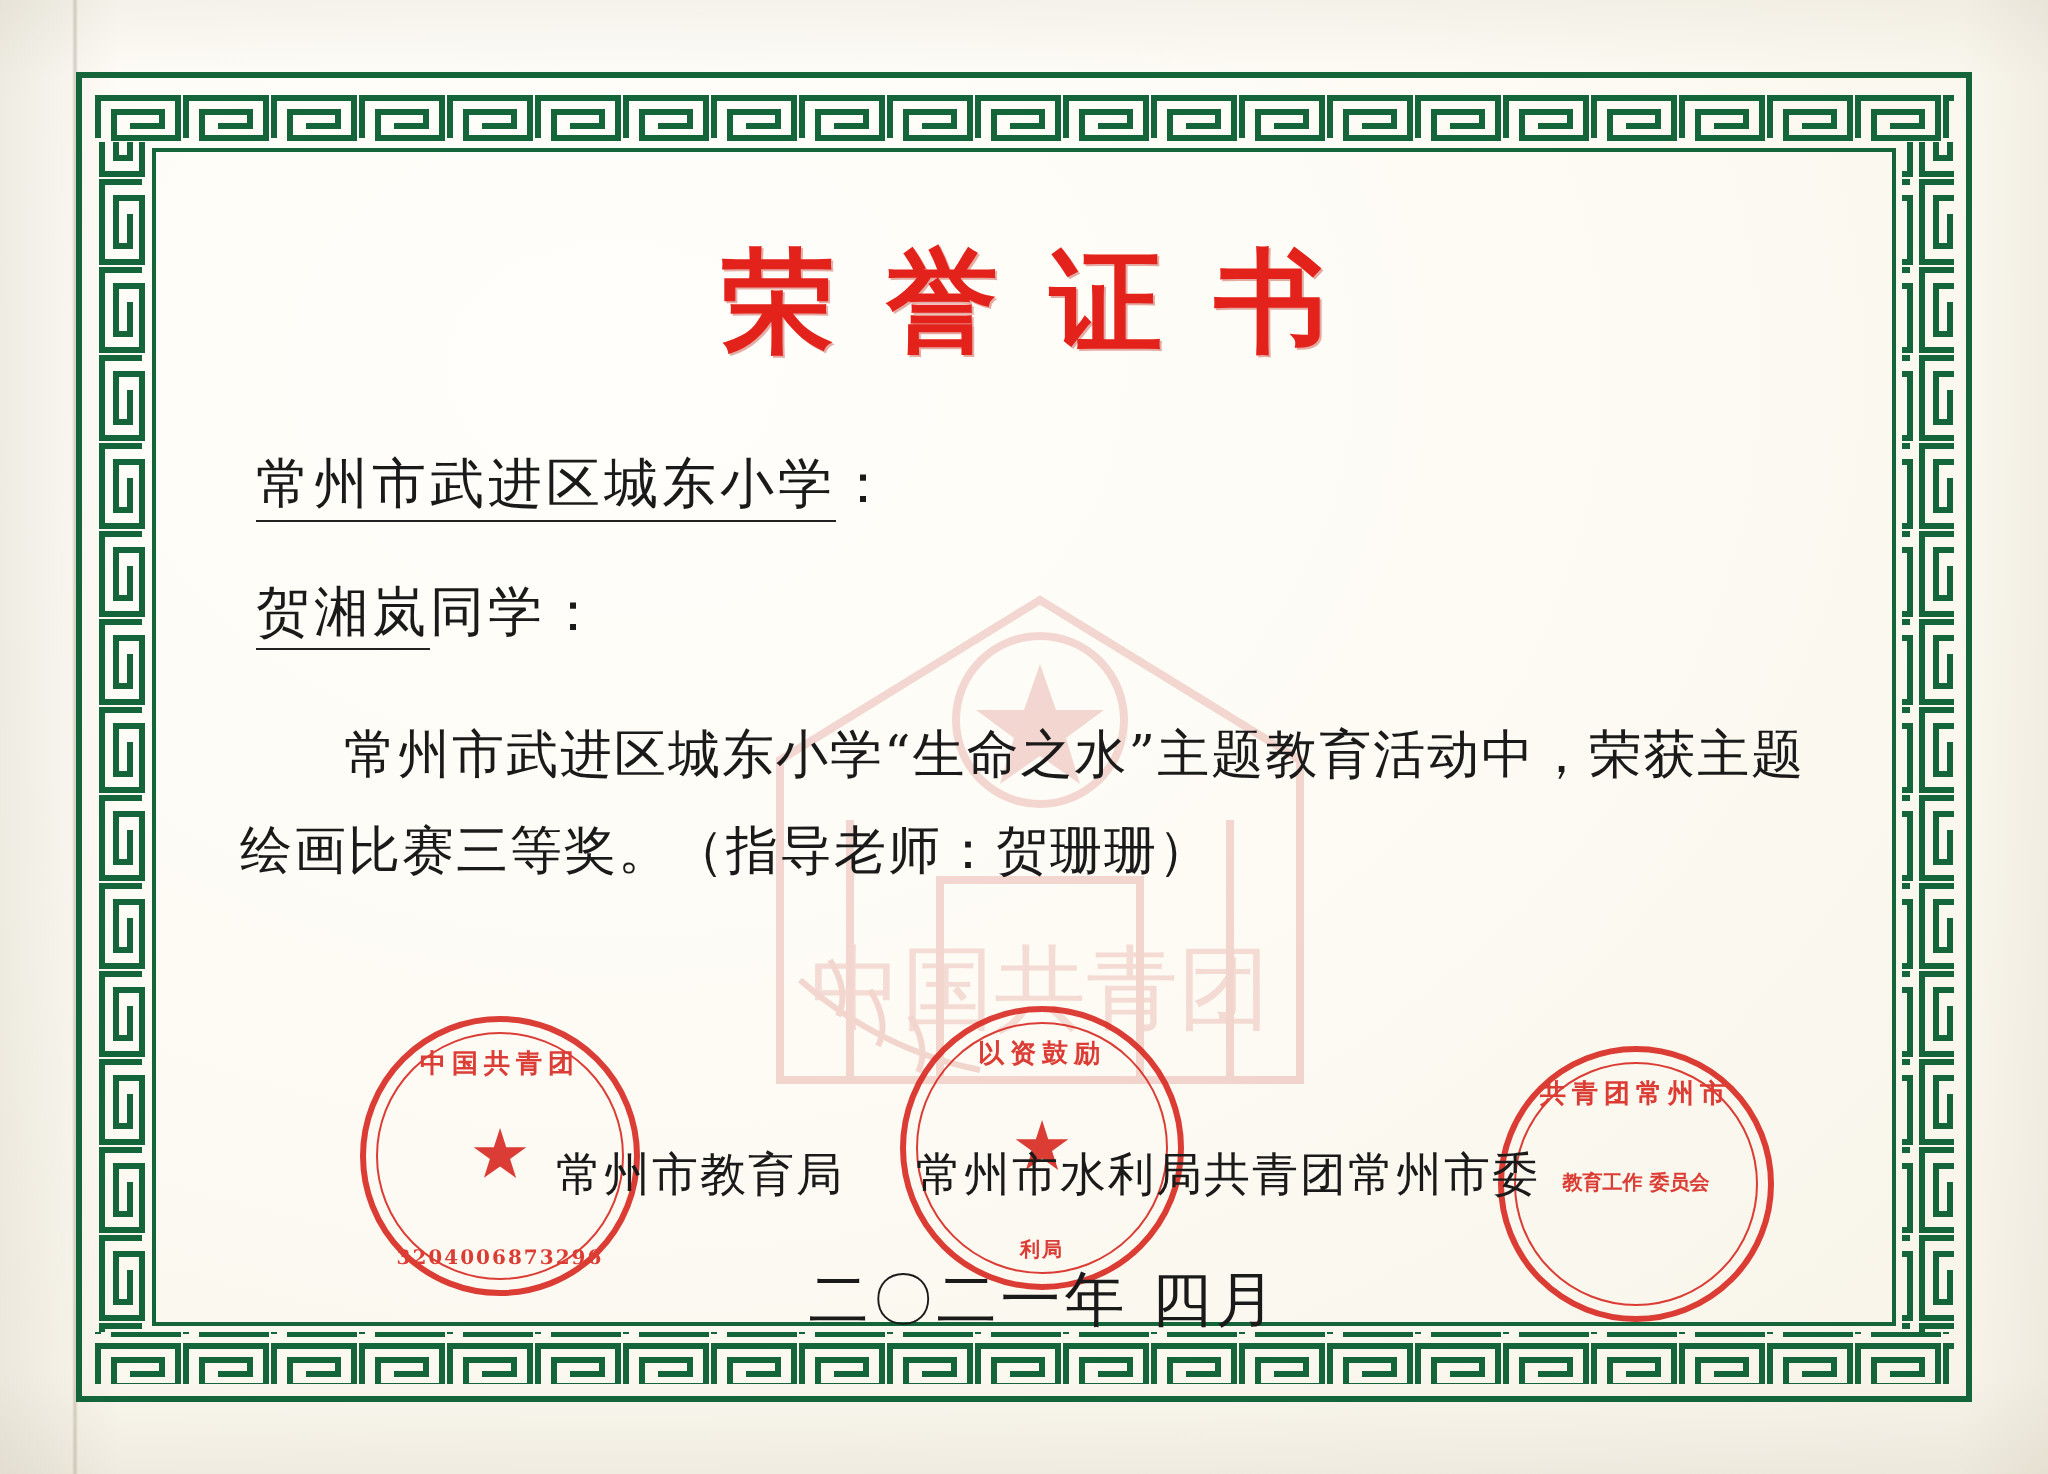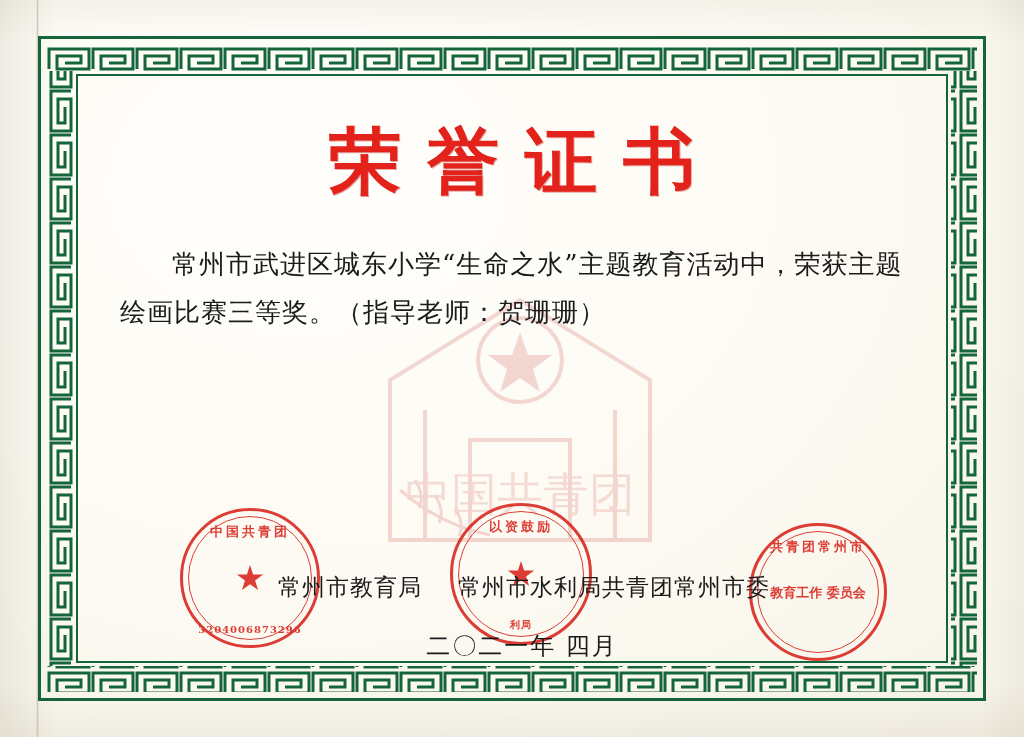--- a/index.html
+++ b/index.html
@@ -80,21 +80,21 @@
   .content {
     position: absolute;
     left: 110px;
     top: 96px;
     width: 810px;
     height: 550px;
   }
   .title {
     text-align: center;
     color: #e3231b;
-    font-size: 72px;
+    font-size: 56px;
     letter-spacing: 26px;
     font-weight: 700;
     font-family: "DejaVu Serif", "Liberation Serif", serif;
     text-shadow: 1px 1px 0 rgba(180,20,10,0.35);
     margin-top: 18px;
     margin-bottom: 6px;
     padding-left: 20px;
   }
   .line-school, .line-student {
     color: #1a1a1a;
@@ -155,21 +155,21 @@
   .seal .arc-bottom { bottom: 10px; font-size: 10px; letter-spacing: 1px; }
   .seal.seal-edu  { left: 180px; top: 508px; width: 140px; height: 140px; }
   .seal.seal-water{ left: 450px; top: 503px; width: 142px; height: 142px; }
   .seal.seal-youth{ left: 749px; top: 523px; width: 138px; height: 138px; }
   .seal-text-block {
     position: absolute;
     left: 50%;
     top: 50%;
     transform: translate(-50%, -50%);
     text-align: center;
-    font-size: 13px;
+    font-size: 10px;
     line-height: 17px;
     font-weight: 700;
     width: 96px;
   }
 
   
   .signers {
     position: absolute;
     left: 110px;
     top: 572px;
@@ -181,21 +181,21 @@
     letter-spacing: 1px;
   }
   .signers .s1 { margin-left: 50px; }
   .signers .s2 { margin-left: 36px; }
   .signers .s3 { margin-right: 32px; }
   .date {
     position: absolute;
     left: 0; right: 0;
     top: 630px;
     text-align: center;
-    font-size: 24px;
+    font-size: 30px;
     color: #1a1a1a;
     letter-spacing: 2px;
     padding-left: 20px;
   }
 </style>
 </head>
 <body>
 
 <div id="certificate">
 
@@ -237,21 +237,27 @@
     <rect x="0" y="0" width="930" height="26" fill="url(#meanderH)"></rect>
     <rect x="0" y="621" width="930" height="26" fill="url(#meanderH)"></rect>
     <rect x="0" y="26" width="26" height="595" fill="url(#meanderV)"></rect>
     <rect x="904" y="26" width="26" height="595" fill="url(#meanderV)"></rect>
   </svg>
   <div class="border-inner"></div>
 
   <div class="content">
     <div class="title">荣誉证书</div>
 
-
+    <div class="line-school">
+      <span class="ul">常州市武进区城东小学</span><span>：</span>
+    </div>
+
+    <div class="line-student">
+      <span class="ul">贺湘岚</span><span>同学：</span>
+    </div>
 
     <div class="body-text">
       <span class="indent"></span><span>常州市武进区城东小学“生命之水”主题教育活动中，荣获主题绘画比赛三等奖。（指导老师：贺珊珊）</span>
     </div>
 
   </div>
 
   <div class="seal seal-edu">
     <div class="ring2"></div>
     <div class="arc-top">中国共青团</div>

